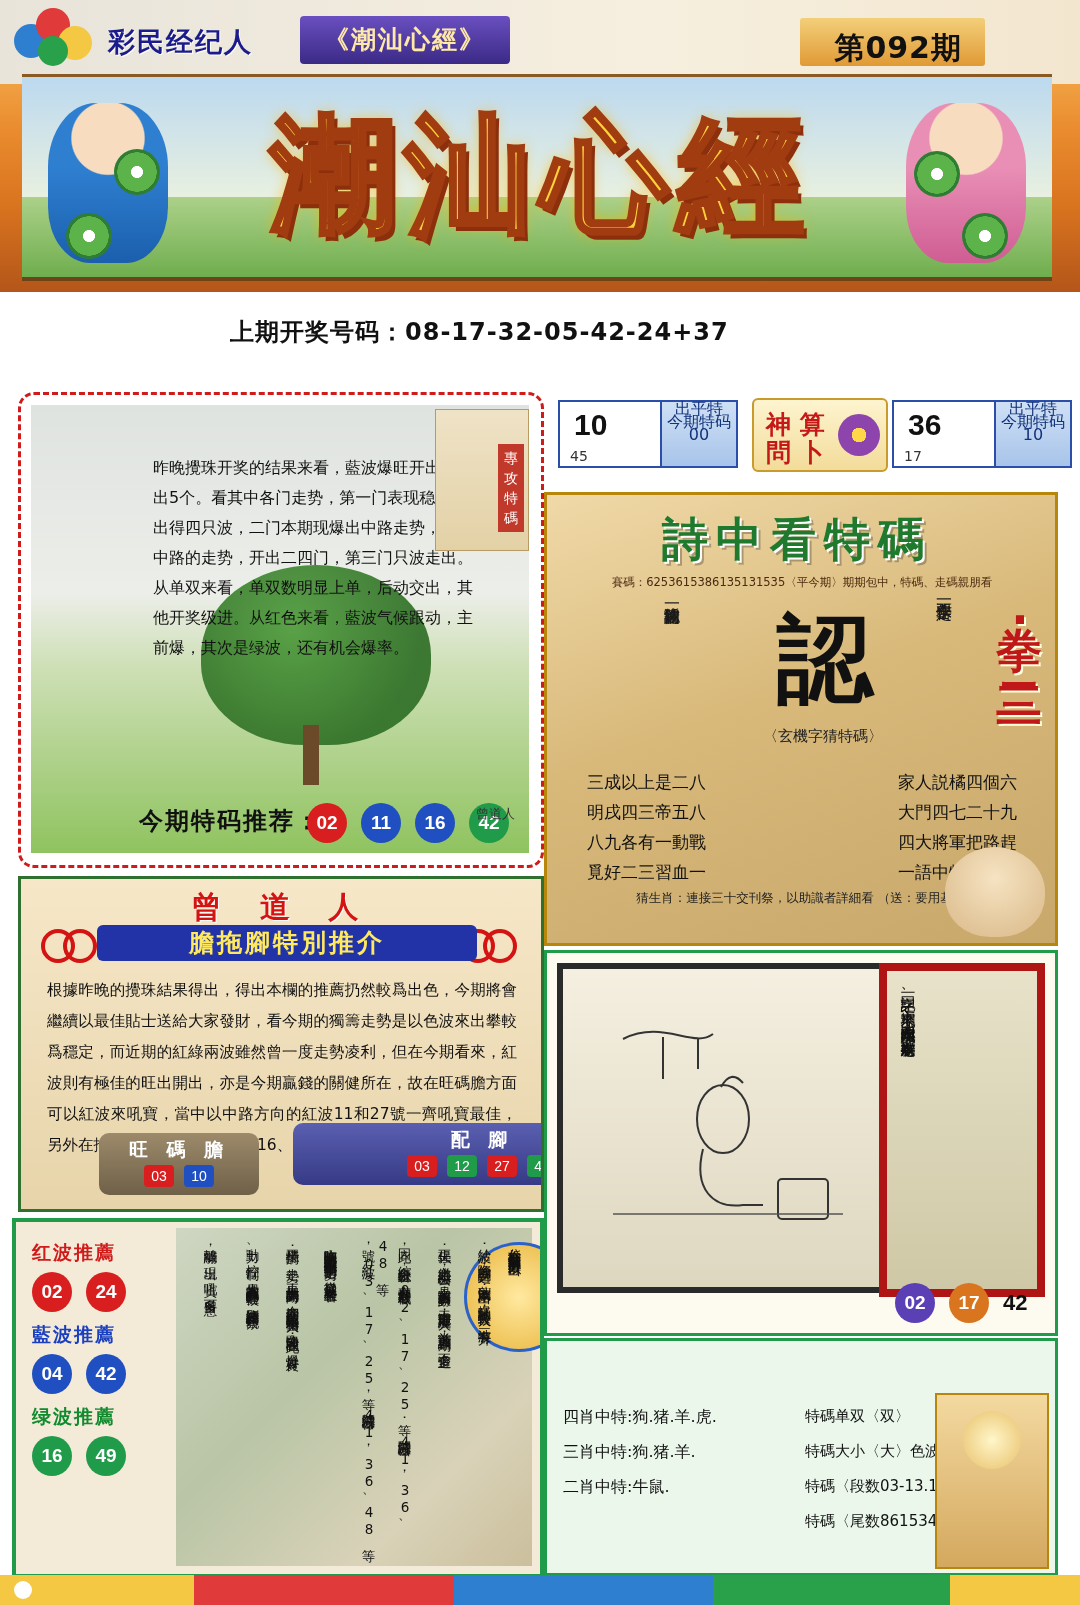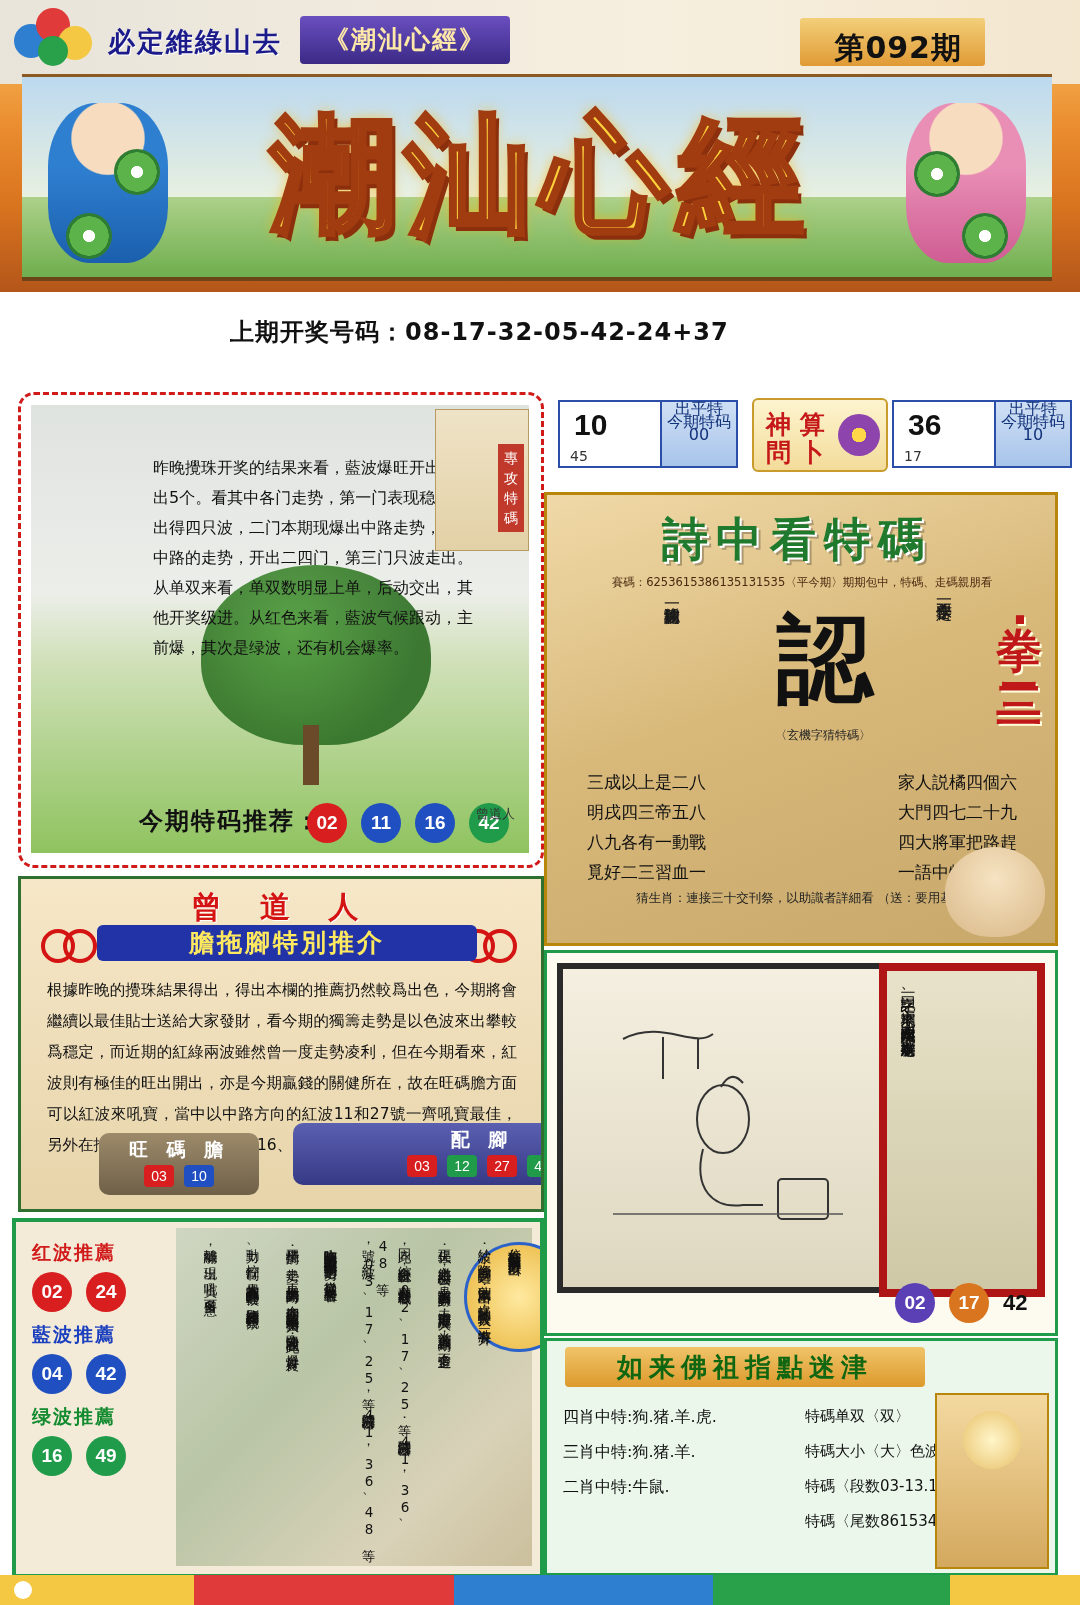--- a/index.html
+++ b/index.html
@@ -126,21 +126,21 @@
 
   
   .box-poem{position:absolute;left:544px;top:492px;width:508px;height:448px;
     border:3px solid #b8860b;background:linear-gradient(160deg,#f0d9a8,#d8b97a 45%,#c8a86b 100%);overflow:hidden;}
   .poem-title{position:absolute;left:50px;top:14px;width:400px;height:58px;font-size:46px;
     font-weight:bold;color:#1f7a2e;text-align:center;letter-spacing:8px;
     text-shadow:2px 2px 0 #fff,4px 4px 0 rgba(0,0,0,.25);}
   .poem-code{position:absolute;left:40px;top:80px;width:430px;font-size:11.5px;color:#4a2a10;text-align:center;}
   .poem-big{position:absolute;left:198px;top:104px;width:160px;height:120px;
     font-size:96px;line-height:120px;font-weight:bold;color:#111;text-align:center;}
-  .poem-bigcap{position:absolute;left:176px;top:232px;width:200px;font-size:12px;color:#222;text-align:center;}
+  .poem-bigcap{position:absolute;left:176px;top:232px;width:200px;font-size:15px;color:#222;text-align:center;}
   .poem-vleft{position:absolute;left:112px;top:100px;font-size:16px;line-height:27px;color:#1a1a1a;
     writing-mode:vertical-rl;text-orientation:upright;height:200px;}
   .poem-vright{position:absolute;left:384px;top:96px;font-size:16px;line-height:27px;color:#1a1a1a;
     writing-mode:vertical-rl;text-orientation:upright;height:210px;}
   .poem-lines{position:absolute;left:40px;top:272px;width:430px;}
   .poem-lines .row{display:flex;justify-content:space-between;font-size:17px;line-height:30px;color:#111;}
   .poem-foot{position:absolute;left:60px;bottom:34px;width:400px;font-size:12.5px;line-height:22px;color:#222;text-align:center;}
   .poem-side{position:absolute;right:4px;top:96px;width:78px;height:250px;
     font-size:46px;font-weight:bold;color:#c01818;writing-mode:vertical-rl;text-orientation:upright;
     text-shadow:2px 2px 0 #ffd; letter-spacing:2px;}
@@ -186,21 +186,21 @@
   <div class="header">
     <div class="hdr-topband"></div>
 
     <div class="logo-blob">
       <i style="left:0;top:18px;width:34px;height:34px;background:#2f7fd0;"></i>
       <i style="left:22px;top:2px;width:34px;height:34px;background:#e03a3a;"></i>
       <i style="left:44px;top:20px;width:34px;height:34px;background:#f4c842;"></i>
       <i style="left:24px;top:30px;width:30px;height:30px;background:#29a04a;"></i>
     </div>
 
-    <div class="brand">必定維綠山去</div>
+    <div class="brand">彩民经纪人</div>
     <div class="brand-sub">《潮汕心經》</div>
 
     <div class="issue-box"></div>
     <div class="issue">第092期</div>
 
     <div class="banner">
       <div class="banner-sky"></div>
       <div class="kid left"></div>
       <div class="kid right"></div>
       <div class="flower" style="left:92px;top:72px;"></div>
@@ -368,21 +368,20 @@
       <div class="scroll-text">一字記之曰、流來本期。三四流落六跟踪向小出、老牛別有歡娛處</div>
     </div>
     <div class="paint-balls">
       <span class="ball" style="background:#5b3fb5">02</span>
       <span class="ball" style="background:#d8751e">17</span>
       <span class="plain">42</span>
     </div>
   </div>
 
   <div class="box-br">
-    <div class="br-title">如来佛祖指點迷津</div>
     <div class="br-list">
       <div>四肖中特:狗.猪.羊.虎.</div>
       <div>三肖中特:狗.猪.羊.</div>
       <div>二肖中特:牛鼠.</div>
     </div>
     <div class="br-list2">
       <div>特碼单双〈双〉</div>
       <div>特碼大小〈大〉色波〈蓝尾〉</div>
       <div>特碼〈段数03-13.17-42〉</div>
       <div>特碼〈尾数8615341〉</div>

